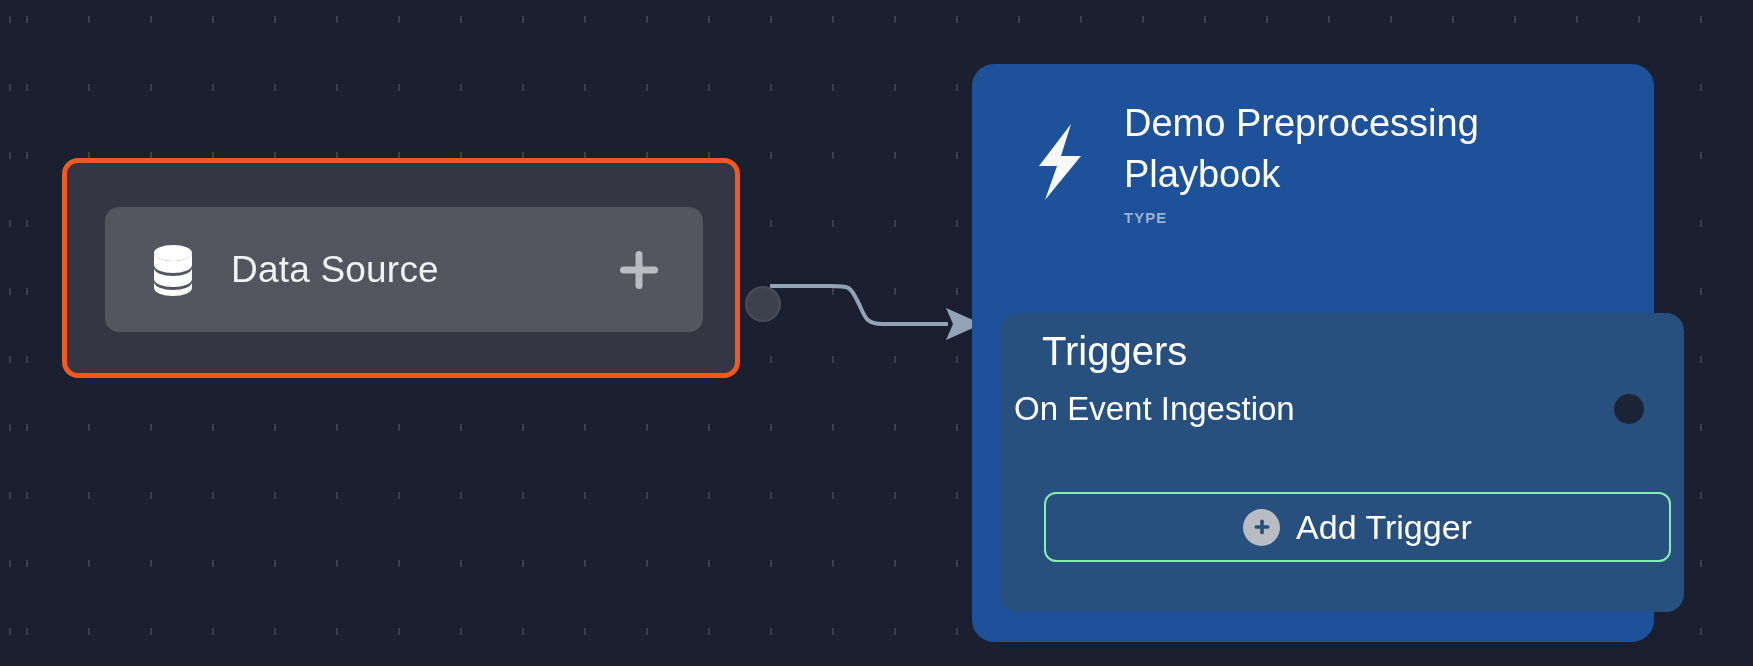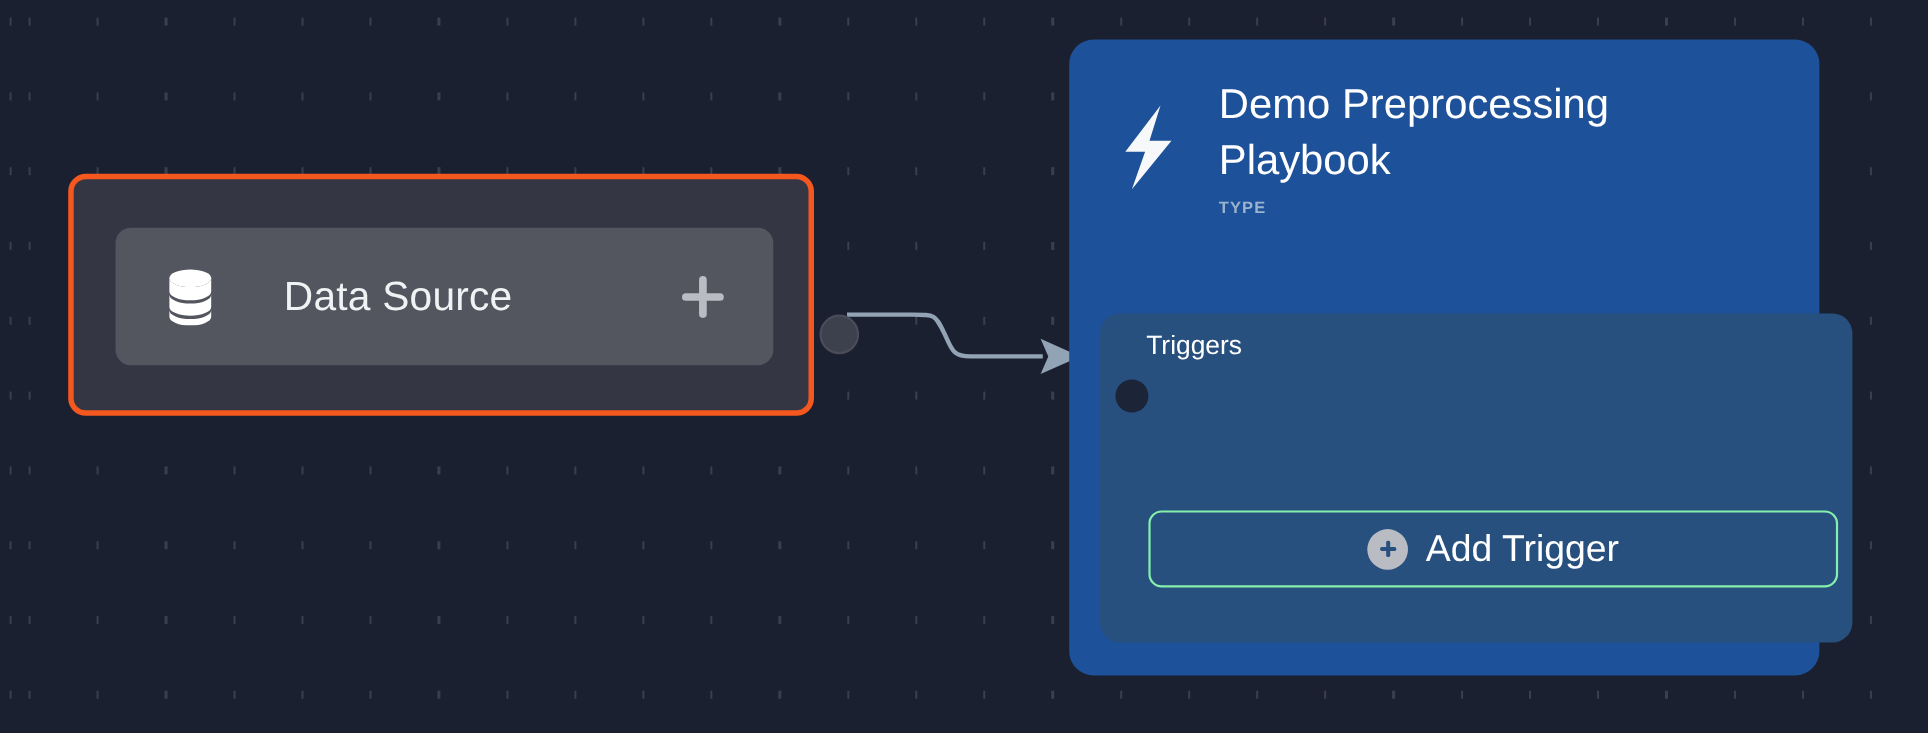--- a/index.html
+++ b/index.html
@@ -57,21 +57,20 @@
     width:52px; height:56px;
     margin-left:42px; margin-right:32px;
     flex:0 0 auto;
     display:flex; align-items:center; justify-content:center;
   }
   #ds-label {
     color:#f1f2f4;
     font-size:37px;
     letter-spacing:0.2px;
     flex:1 1 auto;
-    margin-left:27px;
   }
   #ds-plus {
     width:52px; height:52px;
     margin-right:38px;
     flex:0 0 auto;
     display:flex; align-items:center; justify-content:center;
   }
   
   #ds-handle {
     position:absolute;
@@ -88,25 +87,26 @@
     position:absolute;
     left:770px; top:250px;
     width:220px; height:120px;
     z-index:2;
     overflow:visible;
   }
 
   
   #pb-card {
     position:absolute;
-    left:972px; top:36px;
+    left:972px; top:64px;
     width:682px; height:578px;
     background:#1d5199;
     border-radius:22px;
     z-index:3;
+    padding-left:16px;
   }
   #pb-header {
     display:flex;
     align-items:flex-start;
     padding:28px 30px 0 28px;
   }
   #pb-bolt {
     width:86px; height:96px;
     flex:0 0 auto;
     margin-top:22px; margin-right:22px;
@@ -130,21 +130,21 @@
 
   #pb-triggers {
     position:absolute;
     left:28px; top:249px;
     width:684px; height:299px;
     background:#27507f;
     border-radius:18px;
   }
   #tr-heading {
     color:#ffffff;
-    font-size:24px;
+    font-size:40px;
     padding:16px 0 0 42px;
   }
   #tr-row {
     display:flex; align-items:center;
     padding:16px 40px 0 14px;
   }
   #tr-name {
     color:#ffffff;
     font-size:33px;
     flex:1 1 auto;
@@ -229,20 +229,21 @@
         <div id="pb-type">TYPE</div>
       </div>
 
     </div>
 
     <div id="pb-triggers">
 
       <div id="tr-heading">Triggers</div>
 
       <div id="tr-row">
+        <span id="tr-name">On Event Ingestion</span>
         <span id="tr-dot"></span>
       </div>
 
       <div id="add-trigger">
         <span id="add-plus-circle">
           <svg viewBox="0 0 24 24" width="22" height="22">
             <rect x="10" y="4" width="4" height="16" rx="1.6" fill="#27507f"></rect>
             <rect x="4" y="10" width="16" height="4" rx="1.6" fill="#27507f"></rect>
           </svg>
         </span>

